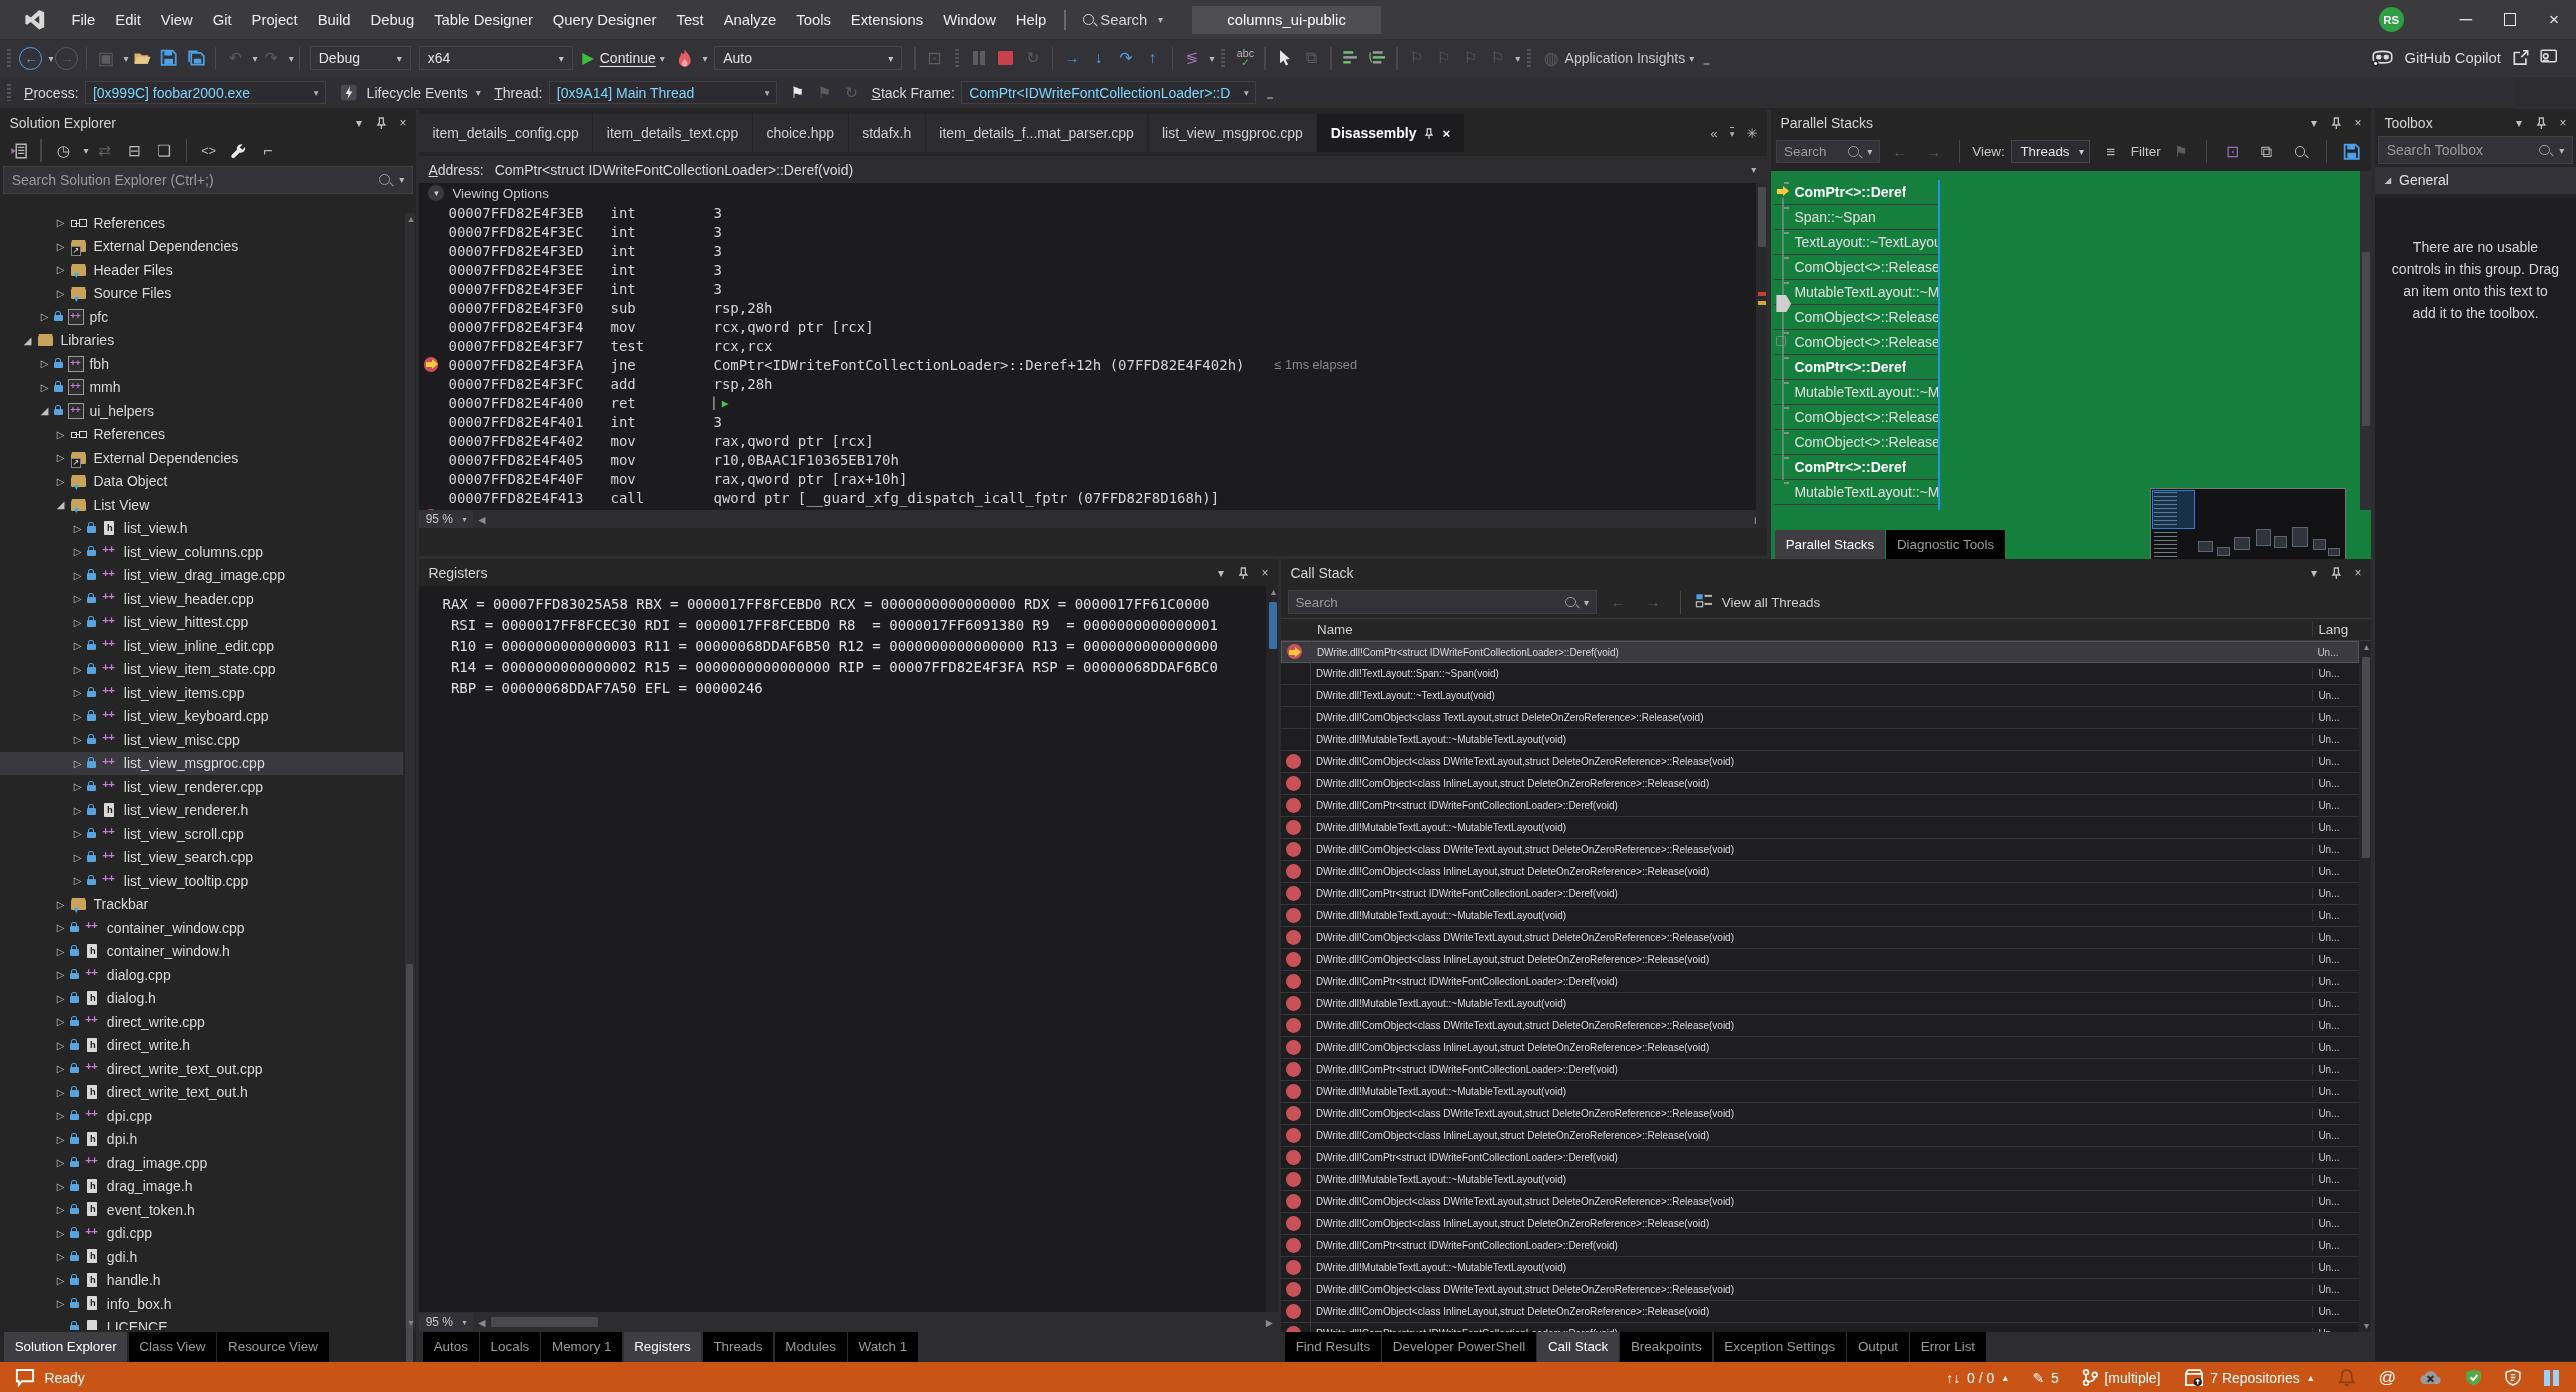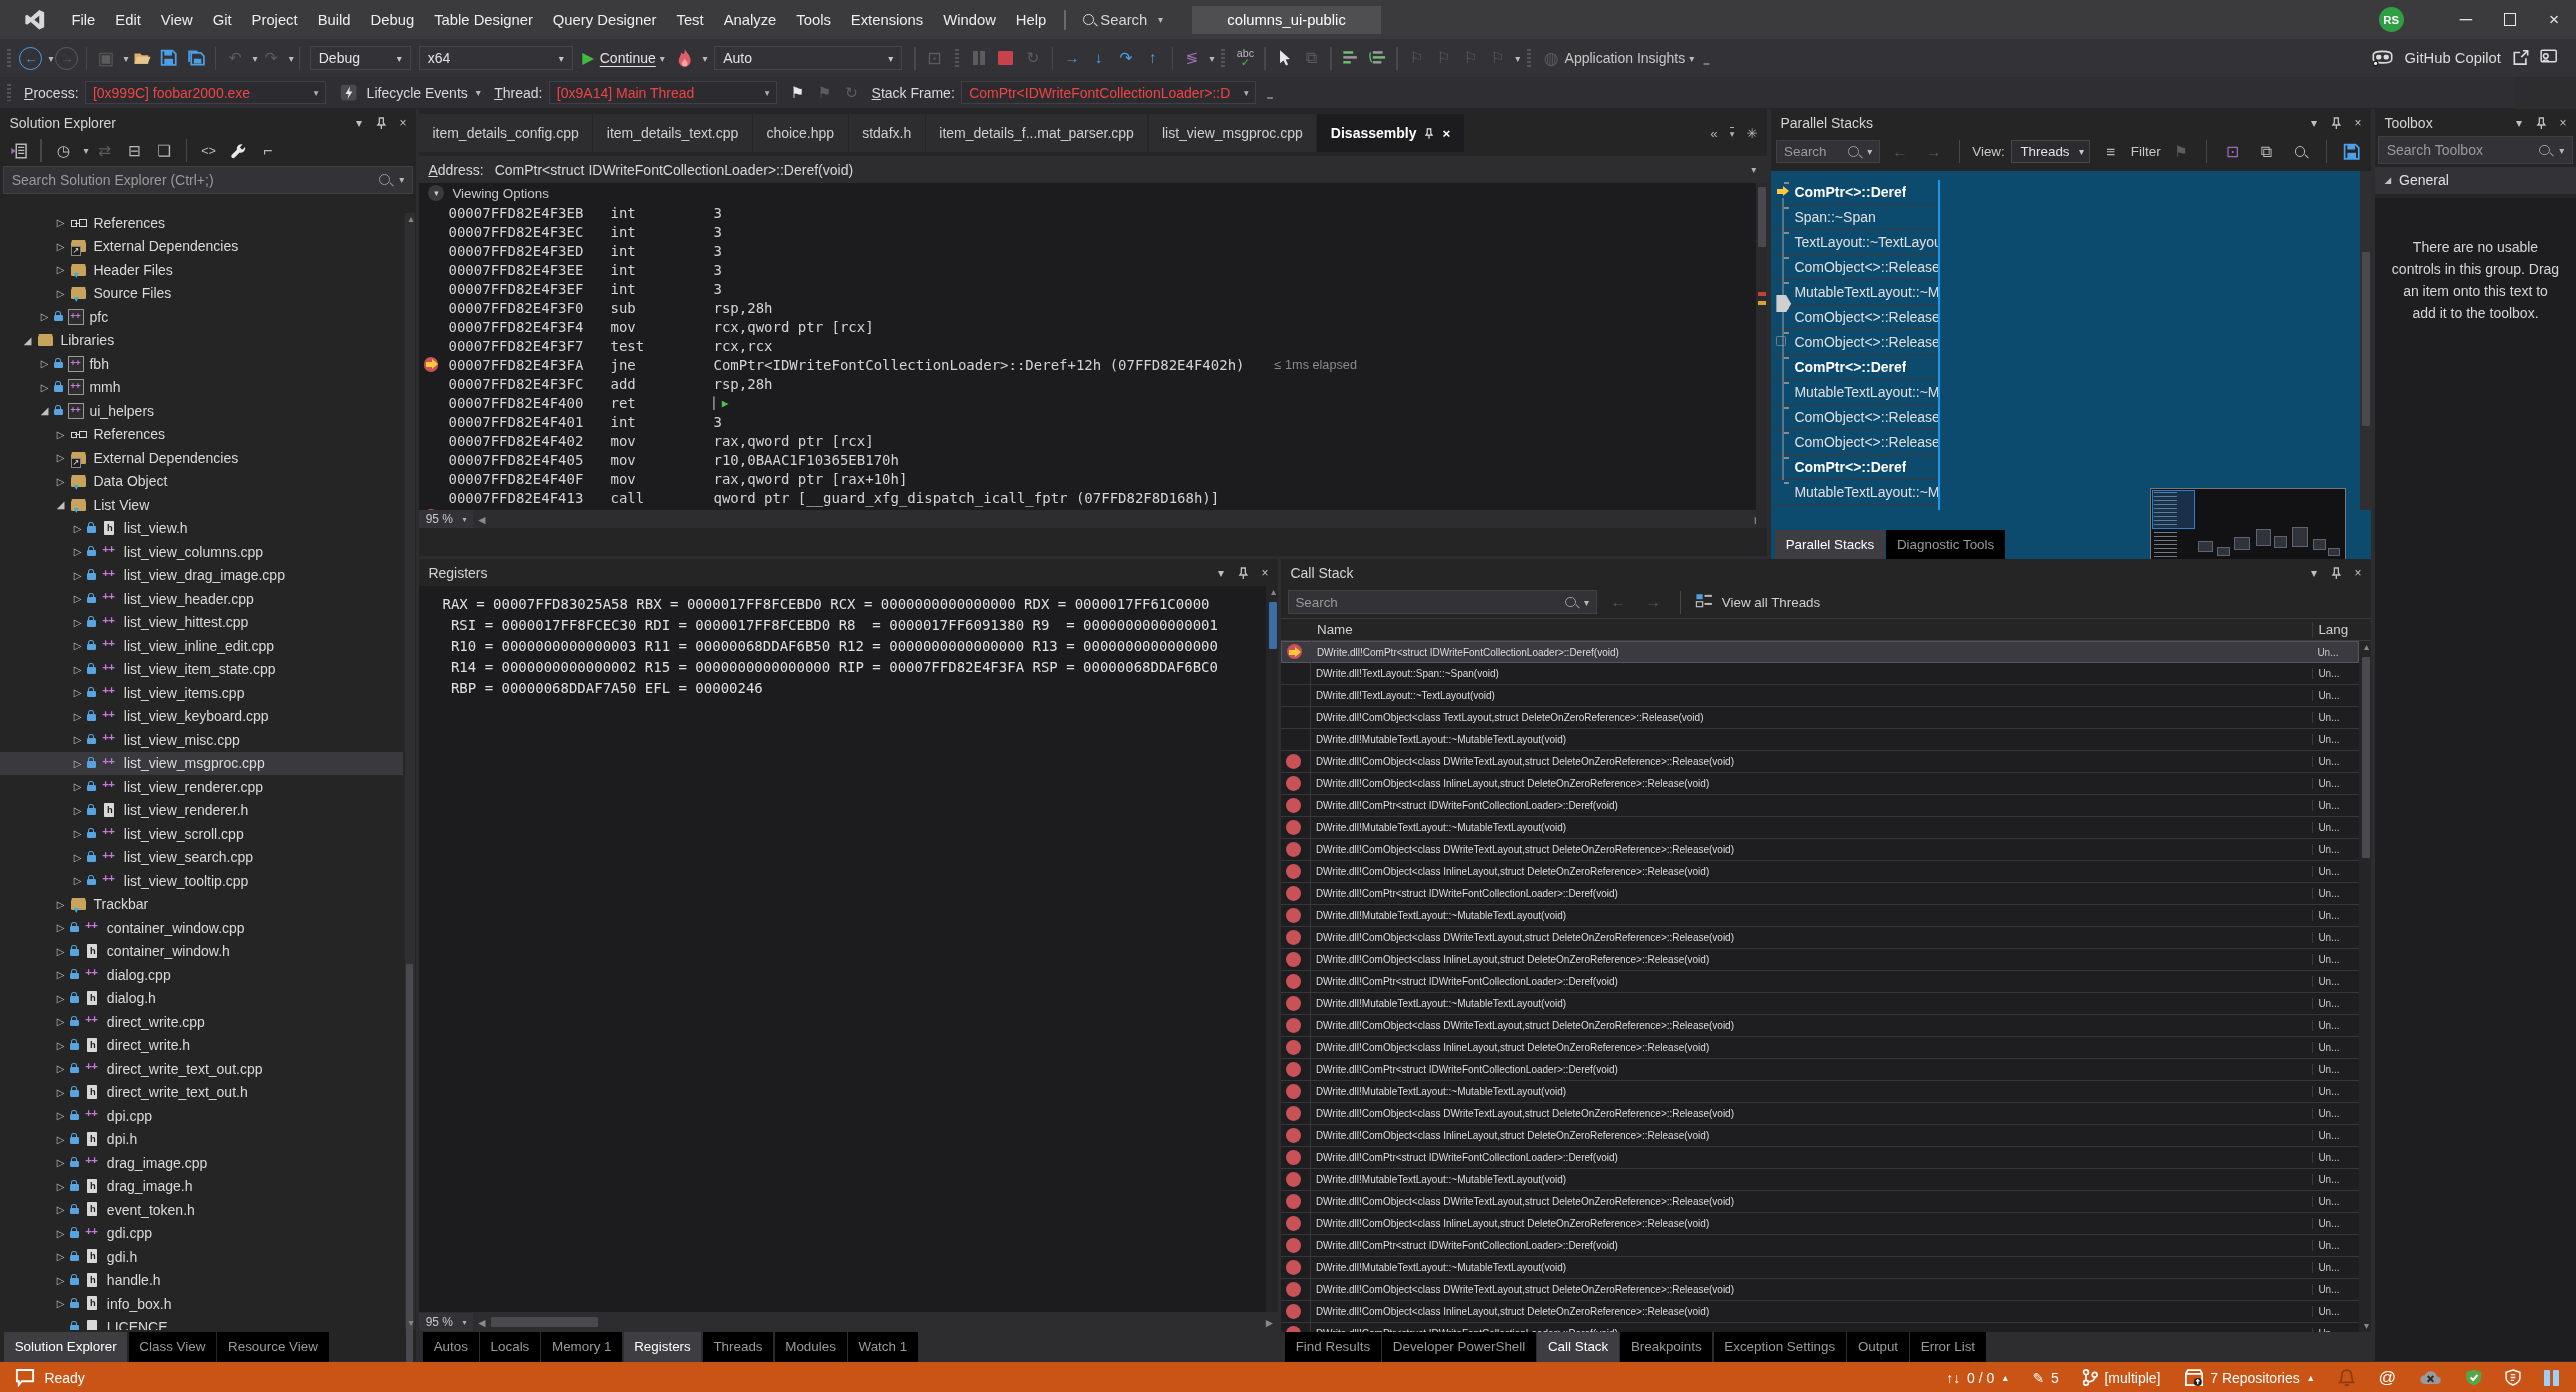--- a/index.html
+++ b/index.html
@@ -30,21 +30,21 @@
 .combo::after{content:"▾";margin-left:auto;padding-left:9.4px;font-size:10px;color:#c8c8c8}
 .circ{width:23px;height:23px;border-radius:50%;border:1.3px solid #4ba0e8;color:#4ba0e8;display:flex;align-items:center;justify-content:center;font-size:13.4px}
 .circ.dis{border-color:#5c5c5c;color:#5c5c5c}
 .stopsq{width:14.8px;height:14.8px;background:#c9414b;border-radius:1.3px}
 .pausebars{display:flex;gap:2.7px}.pausebars i{width:4.7px;height:14.8px;background:#5c5c5c}
 .copilot{margin-left:auto;display:flex;align-items:center;gap:10.7px;padding-right:19px;color:#dcdcdc;font-size:14.8px}
 
 .procbar{position:absolute;left:0;top:77px;width:2515px;height:32px;background:#2f2f33;display:flex;align-items:center;font-size:14px;border-bottom:0.7px solid #252528}
 .pb-label{color:#d8d8d8;margin:0 6.7px}
 .pb-label::first-letter{text-decoration:underline}
-.pcombo{display:flex;align-items:center;background:#2c2c30;border:0.7px solid #3f3f44;height:23px;padding:0 6.7px;color:#ef4444}
+.pcombo{display:flex;align-items:center;background:#2c2c30;border:0.7px solid #3f3f44;height:23px;padding:0 6.7px;color:#7dd3fc}
 .pcombo::after{content:"▾";margin-left:auto;padding-left:8px;font-size:9.4px;color:#b0b0b0}
 
 .panel{position:absolute;background:#252526}
 .phead{height:27px;display:flex;align-items:center;padding:0 9.4px;color:#d4d4d4;font-size:14px}
 .phead .pctl{margin-left:auto;display:flex;align-items:center;gap:13.4px;color:#c0c0c0;font-size:12px}
 .searchrow{height:28px;margin:0 2.7px;background:#333337;border:0.7px solid #3f3f46;display:flex;align-items:center;padding:0 8px;color:#9a9a9a;font-size:14px}
 .searchrow .mg{margin-left:auto;display:flex;align-items:center;gap:5.4px}
 
 .sol-toolbar{height:29.5px;display:flex;align-items:center;gap:2.7px;padding:0 5.4px;color:#b9b9b9}
 .tree{position:absolute;left:0;top:102px;right:13.4px;bottom:31px;overflow:hidden;background:#252526}
@@ -97,21 +97,21 @@
 .dtip{margin-left:30px;color:#8a8a8a;font-size:12.7px;font-family:"Liberation Sans",sans-serif}
 .zoombar{position:absolute;left:0;bottom:0;width:100%;height:18px;background:#2d2d30;display:flex;align-items:center;font-size:12px;color:#c8c8c8}
 .zoomsel{display:flex;align-items:center;height:18px;padding:0 6.7px;background:#333337;gap:9.4px}
 .zoomsel i{font-style:normal;font-size:8px;color:#b0b0b0}
 .hsarr{width:17.4px;text-align:center;color:#8a8a8a;font-size:9.4px}
 .edvsb{position:absolute;right:0;top:74px;width:10.7px;height:345px;background:#2a2a2d}
 
 .pstoolbar{height:31px;display:flex;align-items:center;padding:0 5.4px;gap:6.7px;font-size:13.4px;color:#c8c8c8}
 .ps-search{width:154px;height:23px;background:#333337;border:0.7px solid #3f3f46;display:flex;align-items:center;padding:0 6.7px;color:#9a9a9a}
 .ps-search .mg{margin-left:auto;display:flex;gap:4px;align-items:center}
-.pscontent{position:absolute;left:0;top:62px;width:600px;height:447px;background:#0c4a6e;overflow:hidden}
+.pscontent{position:absolute;left:0;top:62px;width:600px;height:447px;background:#15803d;overflow:hidden}
 .pframes{position:absolute;left:3.4px;top:8.7px;width:166px;height:330px;border-right:2px solid #1c97ea}
 .pframe{height:25px;display:flex;align-items:center;padding-left:20px;font-size:14px;color:#e0e0e0;border-bottom:0.7px solid #3a3a3d;position:relative;white-space:nowrap}
 .pframe::before{content:"";position:absolute;left:10px;top:2.7px;width:4.7px;height:1.3px;background:#8a8a8a}
 .pfbold{font-weight:bold;color:#fff}
 .pf-arrow{position:absolute;left:2.7px;top:9.4px;width:6px;height:5.4px;background:#ffc83d}
 .pf-arrow::after{content:"";position:absolute;left:6px;top:-2.7px;border-left:6px solid #ffc83d;border-top:5.4px solid transparent;border-bottom:5.4px solid transparent}
 .pf-flag{position:absolute;left:1.3px;top:6px;width:10.7px;height:10.7px;border:1.3px solid #8a8a8a;border-radius:1.3px;opacity:.8}
 .connline{position:absolute;left:11.4px;top:27px;width:2px;height:282px;background:#9a9a9a;opacity:.55}
 .connhandle{position:absolute;left:5.4px;top:124px;width:14.8px;height:17.4px;background:#cfcfcf;clip-path:polygon(0 0,65% 0,100% 50%,65% 100%,0 100%)}
 .minimap{position:absolute;left:379px;top:317px;width:196px;height:82px;border:1.3px solid #777;background:#121214}

